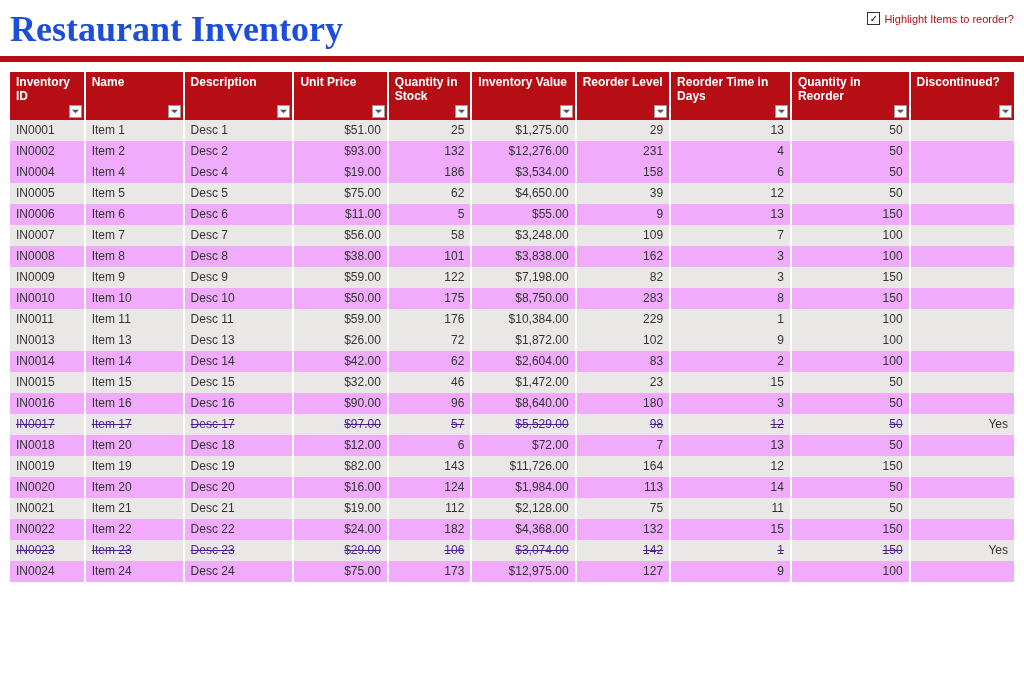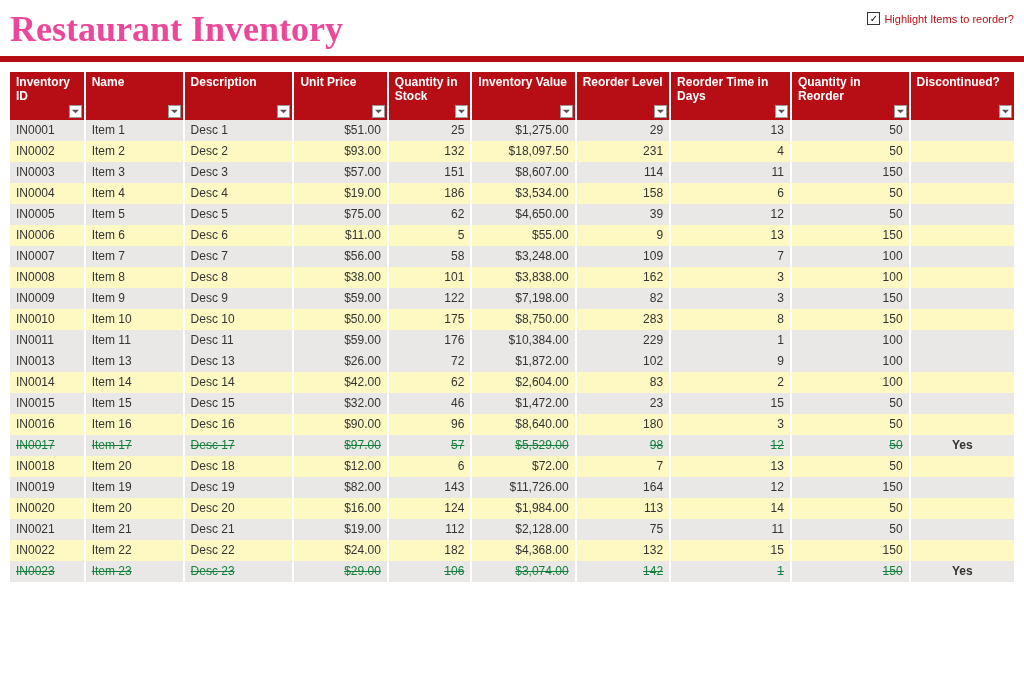--- a/index.html
+++ b/index.html
@@ -14,21 +14,21 @@
   .page {
     padding: 8px 10px 0 10px;
   }
   .header-row {
     display: flex;
     justify-content: space-between;
     align-items: flex-start;
   }
   .title {
     font-family: Georgia, "Times New Roman", serif;
-    color: #ec4899;
+    color: #1d4ed8;
     font-size: 36px;
     font-weight: bold;
     margin: 0 0 6px 0;
   }
   .highlight-box {
     display: flex;
     align-items: center;
     gap: 4px;
     color: #b70e15;
     font-size: 11px;
@@ -96,31 +96,31 @@
   .filter-btn svg { display: block; }
   tbody td {
     padding: 3px 6px;
     border-right: 2px solid #fff;
     height: 21px;
     color: #333;
     white-space: nowrap;
   }
   tbody td:last-child { border-right: none; }
   tbody tr.row-a { background: #e9e8e6; }
-  tbody tr.row-b { background: #fef9c3; }
+  tbody tr.row-b { background: #f0abfc; }
   tbody tr.discontinued td {
-    color: #15803d;
+    color: #4c1d95;
     text-decoration: line-through;
   }
   tbody tr.discontinued td.disc-cell {
     text-decoration: none;
     color: #333;
   }
   .num { text-align: right; }
-  .center { text-align: center; font-weight: bold; }
+  .center { text-align: right; }
 </style>
 </head>
 <body>
 
 <div class="page">
   <div class="header-row">
     <h1 class="title">Restaurant Inventory</h1>
     <div class="highlight-box">
       <span class="checkbox">✓</span>
       <span>Highlight Items to reorder?</span>
@@ -207,36 +207,24 @@
           <td class="num">13</td>
           <td class="num">50</td>
           <td class="center disc-cell"></td>
         </tr>
         <tr class="row-b">
           <td>IN0002</td>
           <td>Item 2</td>
           <td>Desc 2</td>
           <td class="num">$93.00</td>
           <td class="num">132</td>
-          <td class="num">$18,097.50</td>
+          <td class="num">$12,276.00</td>
           <td class="num">231</td>
           <td class="num">4</td>
           <td class="num">50</td>
-          <td class="center disc-cell"></td>
-        </tr>
-        <tr class="row-a">
-          <td>IN0003</td>
-          <td>Item 3</td>
-          <td>Desc 3</td>
-          <td class="num">$57.00</td>
-          <td class="num">151</td>
-          <td class="num">$8,607.00</td>
-          <td class="num">114</td>
-          <td class="num">11</td>
-          <td class="num">150</td>
           <td class="center disc-cell"></td>
         </tr>
         <tr class="row-b">
           <td>IN0004</td>
           <td>Item 4</td>
           <td>Desc 4</td>
           <td class="num">$19.00</td>
           <td class="num">186</td>
           <td class="num">$3,534.00</td>
           <td class="num">158</td>
@@ -453,15 +441,27 @@
           <td>Item 23</td>
           <td>Desc 23</td>
           <td class="num">$29.00</td>
           <td class="num">106</td>
           <td class="num">$3,074.00</td>
           <td class="num">142</td>
           <td class="num">1</td>
           <td class="num">150</td>
           <td class="center disc-cell">Yes</td>
         </tr>
+        <tr class="row-b">
+          <td>IN0024</td>
+          <td>Item 24</td>
+          <td>Desc 24</td>
+          <td class="num">$75.00</td>
+          <td class="num">173</td>
+          <td class="num">$12,975.00</td>
+          <td class="num">127</td>
+          <td class="num">9</td>
+          <td class="num">100</td>
+          <td class="center disc-cell"></td>
+        </tr>
       </tbody>
   </table>
 </div>
 
 </body></html>

